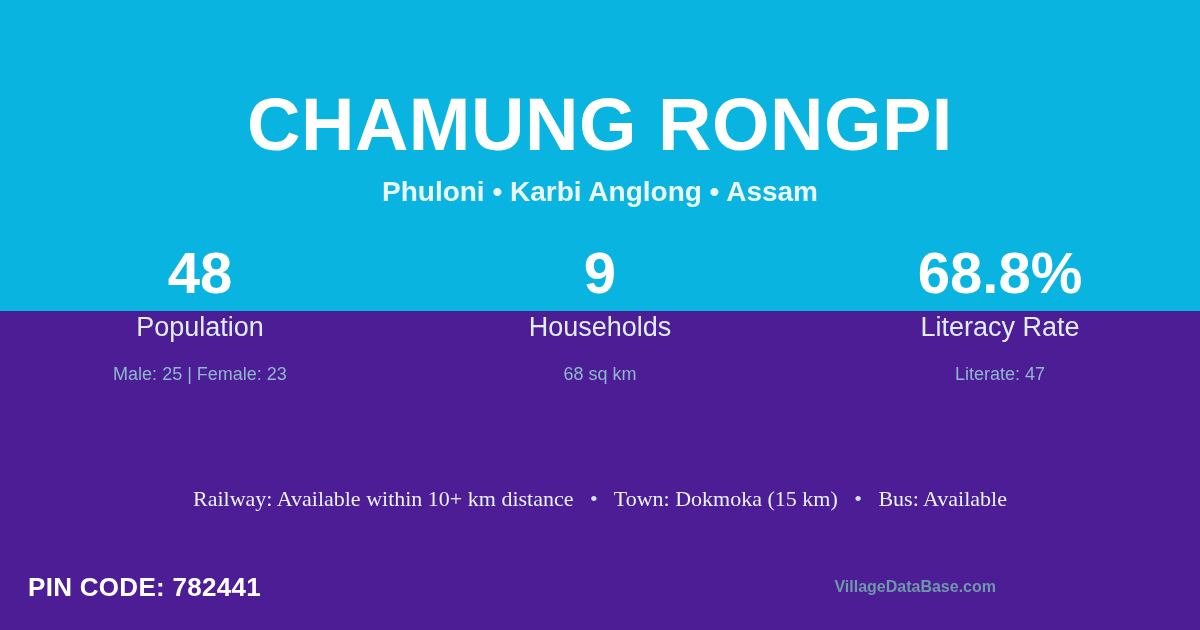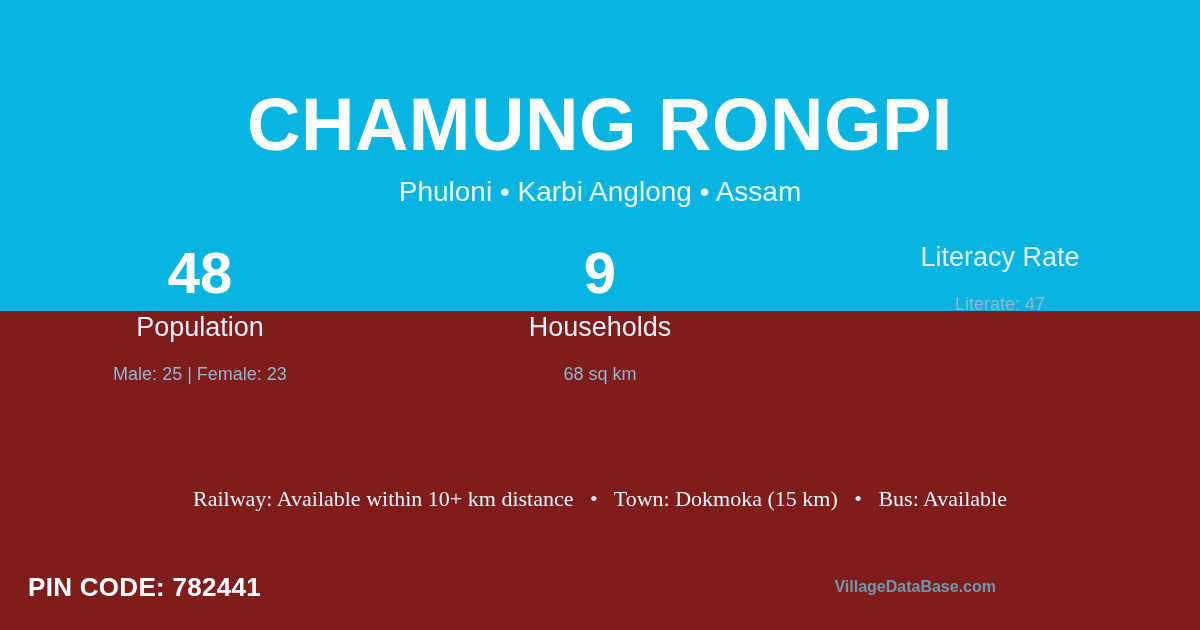--- a/index.html
+++ b/index.html
@@ -10,21 +10,21 @@
     width: 1200px;
     height: 630px;
     overflow: hidden;
     font-family: "Liberation Sans", sans-serif;
     background: #0a4f7c;
   }
   .card {
     position: relative;
     width: 1200px;
     height: 630px;
-    background: #7f1d1d;
+    background: #4c1d95;
   }
 
   
   .top-band {
     position: absolute;
     left: 0;
     top: 0;
     width: 1200px;
     height: 311px;
     background: #0ab4e0;
@@ -46,21 +46,21 @@
     font-weight: 900;
     letter-spacing: 0.5px;
     color: #ffffff;
     white-space: nowrap;
   }
   .village-subtitle {
     margin: 0;
     padding-top: 6px;
     font-size: 28px;
     line-height: 36px;
-    font-weight: 400;
+    font-weight: 700;
     color: #eaf8fd;
     white-space: nowrap;
   }
 
   
   .stats {
     position: absolute;
     left: 0;
     top: 238px;
     width: 1200px;
@@ -163,20 +163,21 @@
       <div class="stat-sub">Male: 25 | Female: 23</div>
     </div>
 
     <div class="stat">
       <div class="stat-value">9</div>
       <div class="stat-label">Households</div>
       <div class="stat-sub">68 sq km</div>
     </div>
 
     <div class="stat">
+      <div class="stat-value">68.8%</div>
       <div class="stat-label">Literacy Rate</div>
       <div class="stat-sub">Literate: 47</div>
     </div>
 
   </div>
 
   <div class="infra">
     <span>Railway: Available within 10+ km distance</span>
     <span class="sep">•</span>
     <span>Town: Dokmoka (15 km)</span>

